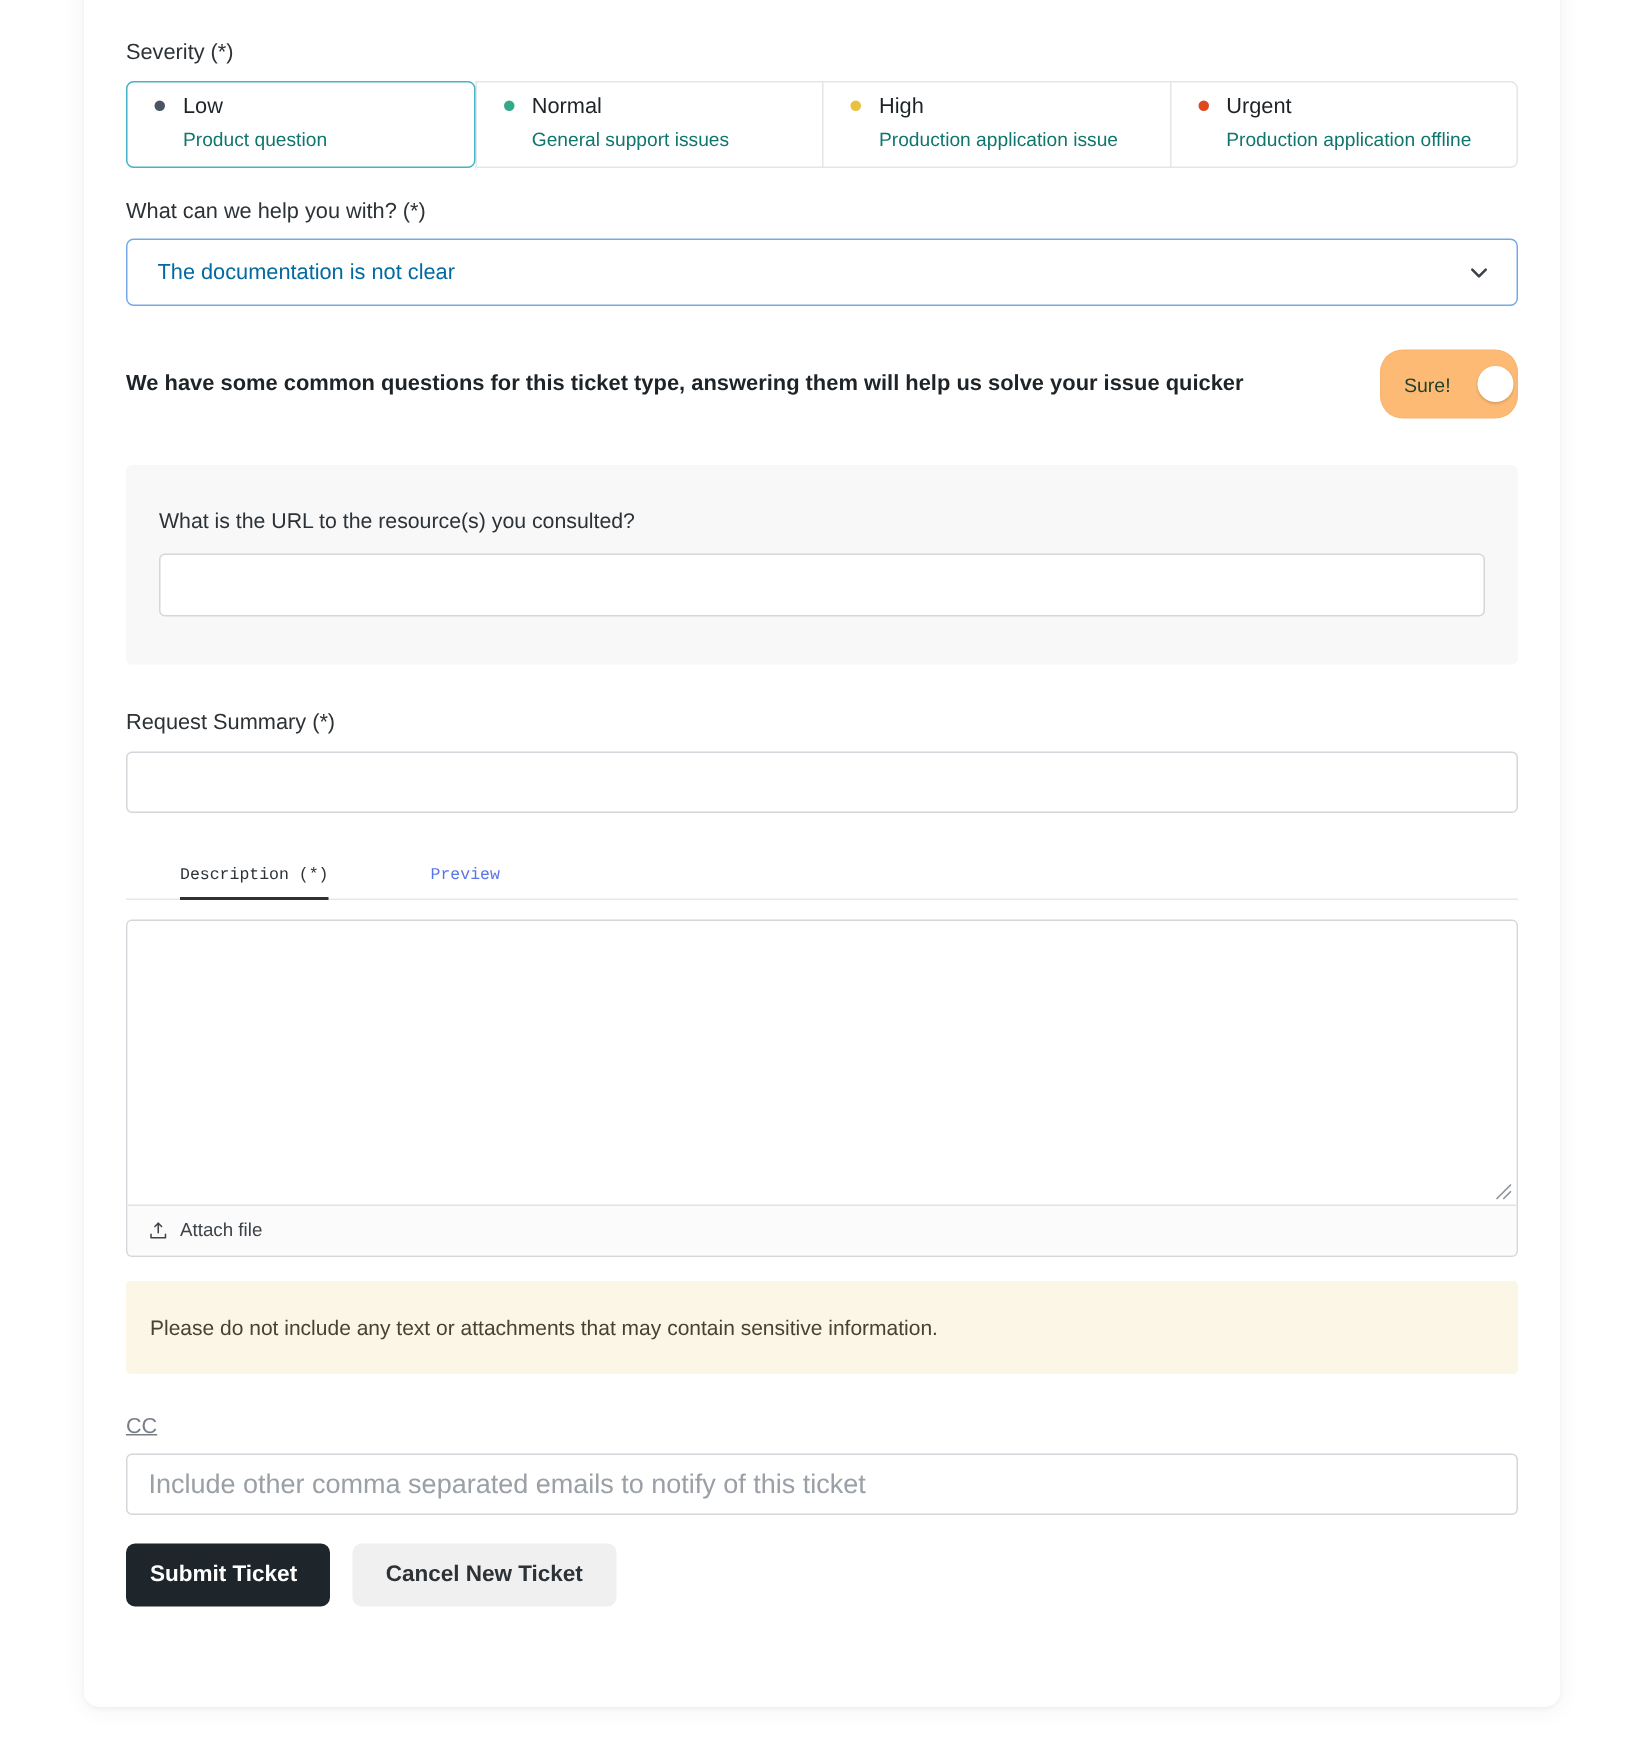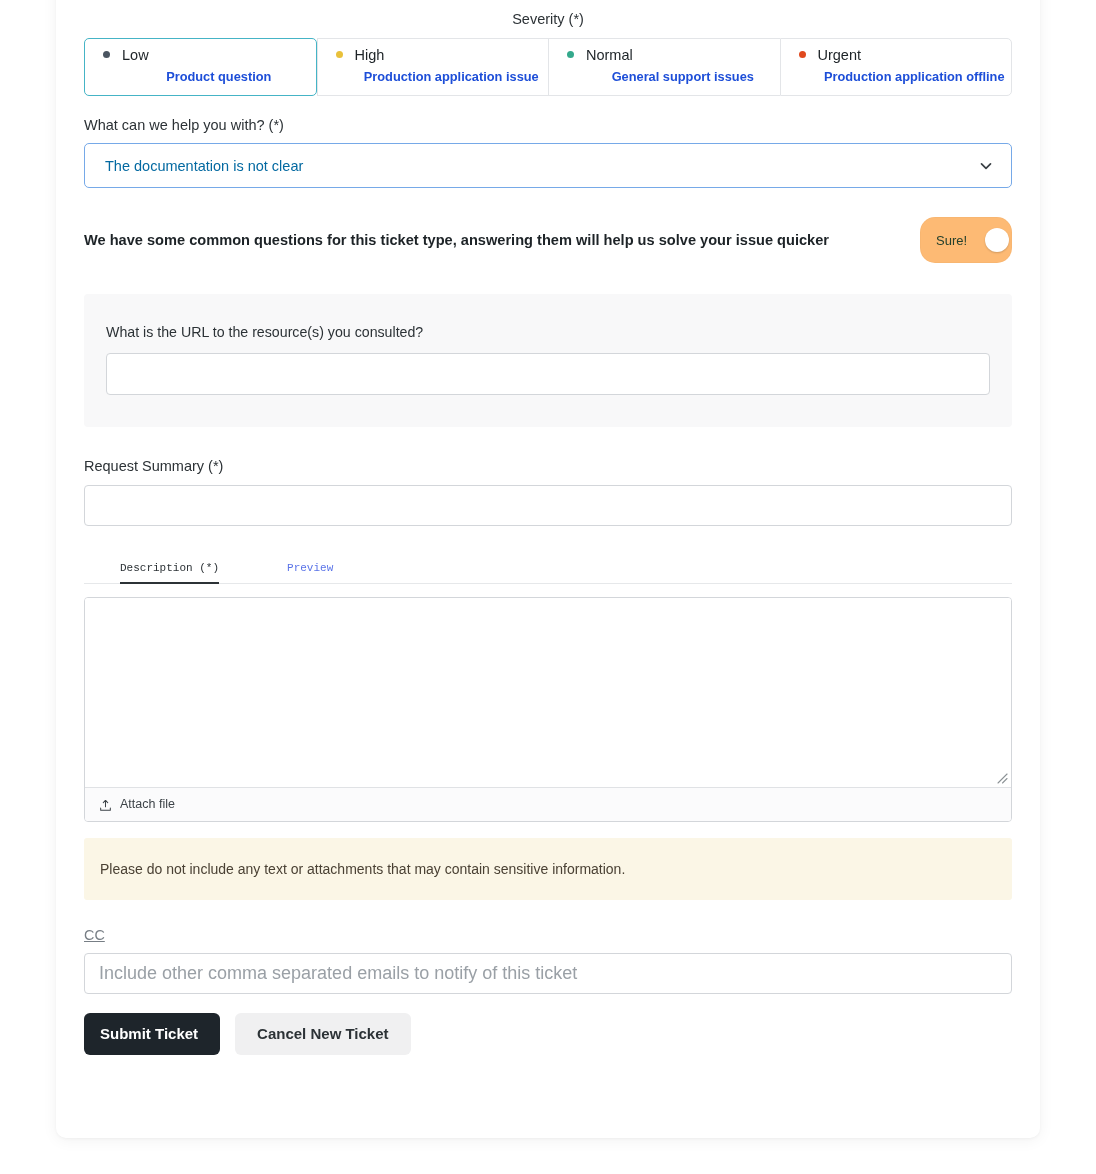--- a/index.html
+++ b/index.html
@@ -41,21 +41,21 @@
   
   .field-label {
     font-size: 14.5px;
     color: #2c3236;
     line-height: 1;
     margin: 0 0 11px 0;
     font-weight: 400;
   }
 
   
-  .severity-block { margin-top: 12px; text-align: center; }
+  .severity-block { margin-top: 28px; }
   .severity-row {
     display: flex;
     width: 928px;
     height: 58px;
     border-radius: 5px;
     overflow: visible;
   }
   .sev-card {
     flex: 1 1 0;
     background: #ffffff;
@@ -86,22 +86,21 @@
   }
   .sev-title {
     font-size: 14.5px;
     color: #1d2327;
     font-weight: 400;
   }
   .sev-sub {
     margin-top: 7px;
     margin-left: 19px;
     font-size: 12.8px;
-    color: #1d4ed8;
-    font-weight: bold;
+    color: #0f766e;
   }
 
   
   .block { margin-top: 22px; }
   .select-wrap {
     position: relative;
     width: 928px;
     height: 45px;
   }
   .select-box {
@@ -362,32 +361,32 @@
           <div class="sev-card selected">
             <div class="sev-head">
               <span class="sev-dot" style="background:#4b5561"></span>
               <span class="sev-title">Low</span>
             </div>
             <div class="sev-sub">Product question</div>
           </div>
 
           <div class="sev-card">
             <div class="sev-head">
+              <span class="sev-dot" style="background:#34a98c"></span>
+              <span class="sev-title">Normal</span>
+            </div>
+            <div class="sev-sub">General support issues</div>
+          </div>
+
+          <div class="sev-card">
+            <div class="sev-head">
               <span class="sev-dot" style="background:#e9c13b"></span>
               <span class="sev-title">High</span>
             </div>
             <div class="sev-sub">Production application issue</div>
-          </div>
-
-          <div class="sev-card">
-            <div class="sev-head">
-              <span class="sev-dot" style="background:#34a98c"></span>
-              <span class="sev-title">Normal</span>
-            </div>
-            <div class="sev-sub">General support issues</div>
           </div>
 
           <div class="sev-card">
             <div class="sev-head">
               <span class="sev-dot" style="background:#e0491f"></span>
               <span class="sev-title">Urgent</span>
             </div>
             <div class="sev-sub">Production application offline</div>
           </div>
 

